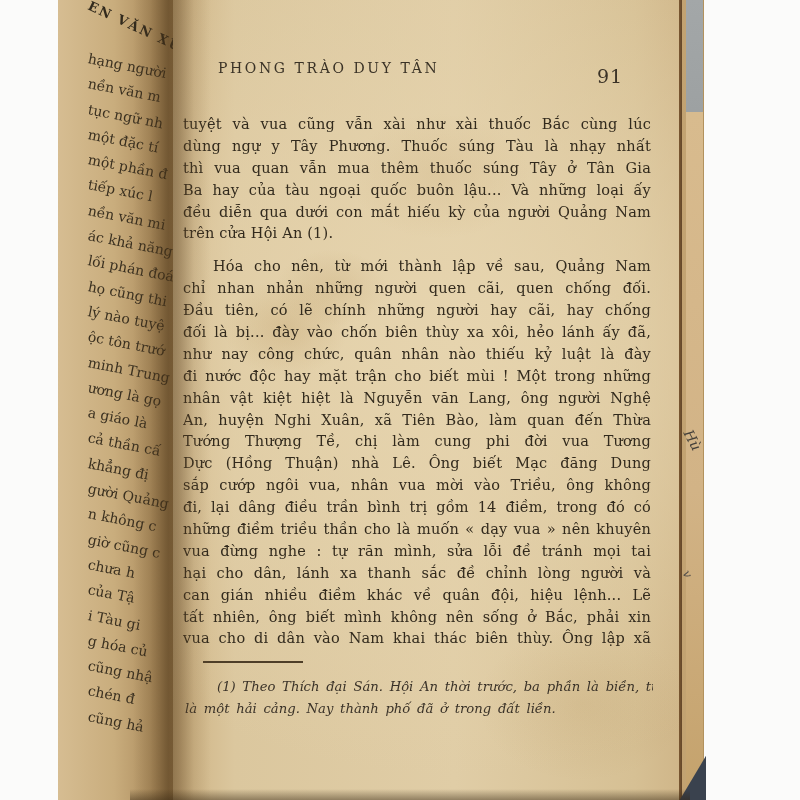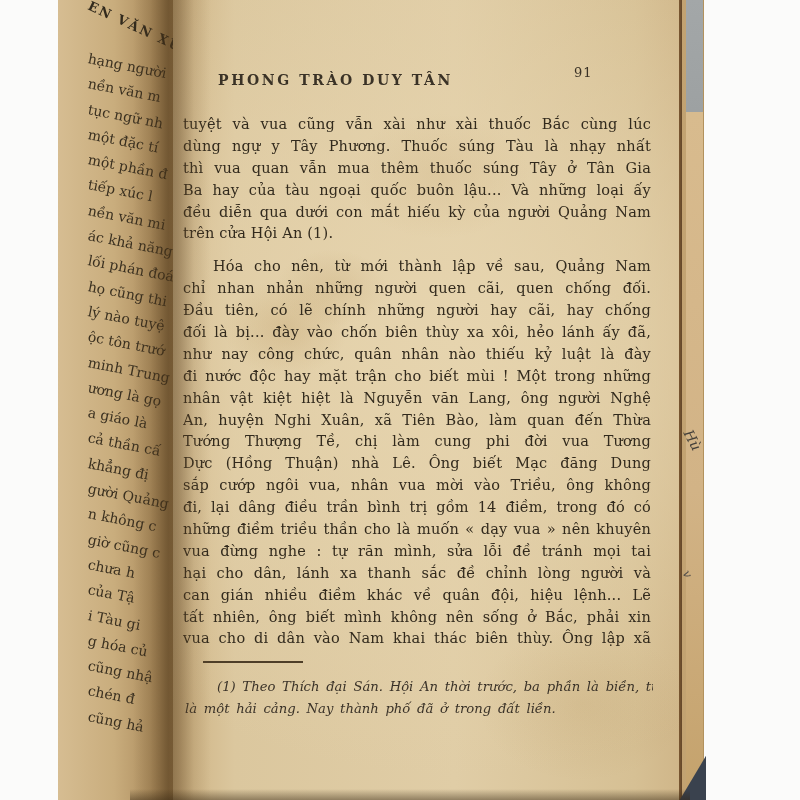--- a/index.html
+++ b/index.html
@@ -19,23 +19,23 @@
   
   .right-page{position:absolute;left:173px;top:0;width:512px;height:800px;color:var(--ink,#322a1d);
     background:
       radial-gradient(90px 70px at 22% 41%, rgba(170,130,70,.22), transparent 70%),
       radial-gradient(130px 90px at 52% 22%, rgba(175,135,75,.13), transparent 70%),
       radial-gradient(80px 55px at 31% 36%, rgba(160,120,60,.16), transparent 70%),
       radial-gradient(150px 110px at 80% 88%, rgba(160,120,60,.12), transparent 70%),
       radial-gradient(600px 520px at 55% 42%, var(--paper-highlight,#e6d4ae), rgba(0,0,0,0) 85%),
       linear-gradient(90deg,#ccb080 0%, #dbc79e 12%, #e0cda6 55%, #d6c094 90%, #cfb588 100%);
     background-color:var(--paper,#dcc69d);}
-  .running-title{position:absolute;left:45px;top:72px;font-size:14px;letter-spacing:2.6px;
-    color:#3a3226;white-space:nowrap;font-weight:bold;}
-  .page-number{position:absolute;left:401px;top:65px;font-size:13px;letter-spacing:1px;color:#3a3226;}
+  .running-title{position:absolute;left:45px;top:60px;font-size:14px;letter-spacing:2.6px;
+    color:#3a3226;white-space:nowrap;}
+  .page-number{position:absolute;left:424px;top:65px;font-size:19px;letter-spacing:1px;color:#3a3226;}
   .body-text{position:absolute;left:10px;top:114px;width:468px;}
   .body-text .line{height:21.9px;line-height:21.9px;font-size:14.5px;letter-spacing:.2px;
     text-align:justify;text-align-last:justify;overflow:hidden;}
   .body-text .line.noj{text-align-last:left;}
   .body-text .line.ind{text-indent:30px;margin-top:11px;}
   .fn-rule{position:absolute;left:30px;top:661px;width:100px;height:2px;background:#4e3e28;}
   .footnote{position:absolute;left:12px;top:676px;width:468px;font-style:italic;color:#3a3228;}
   .footnote .line{height:22.2px;line-height:22.2px;font-size:13.2px;word-spacing:2.5px;
     text-align:left;text-align-last:left;white-space:nowrap;overflow:hidden;}
   .footnote .line.ind{text-indent:32px;}

